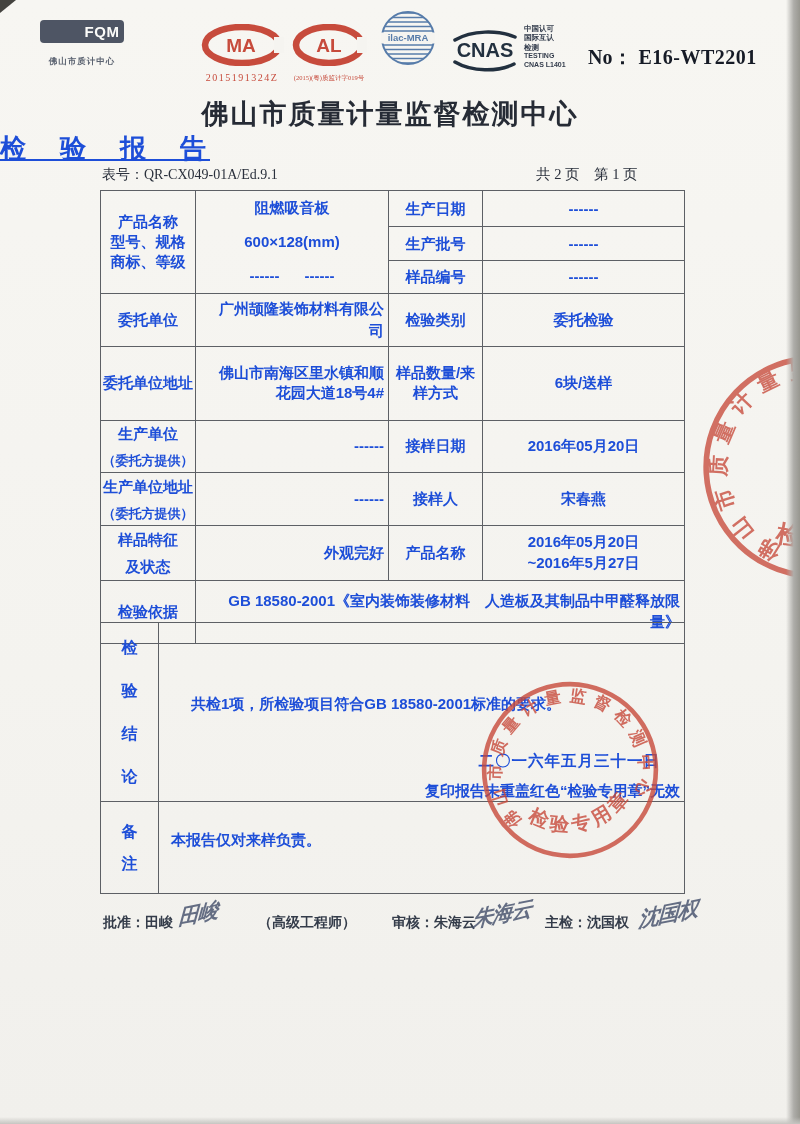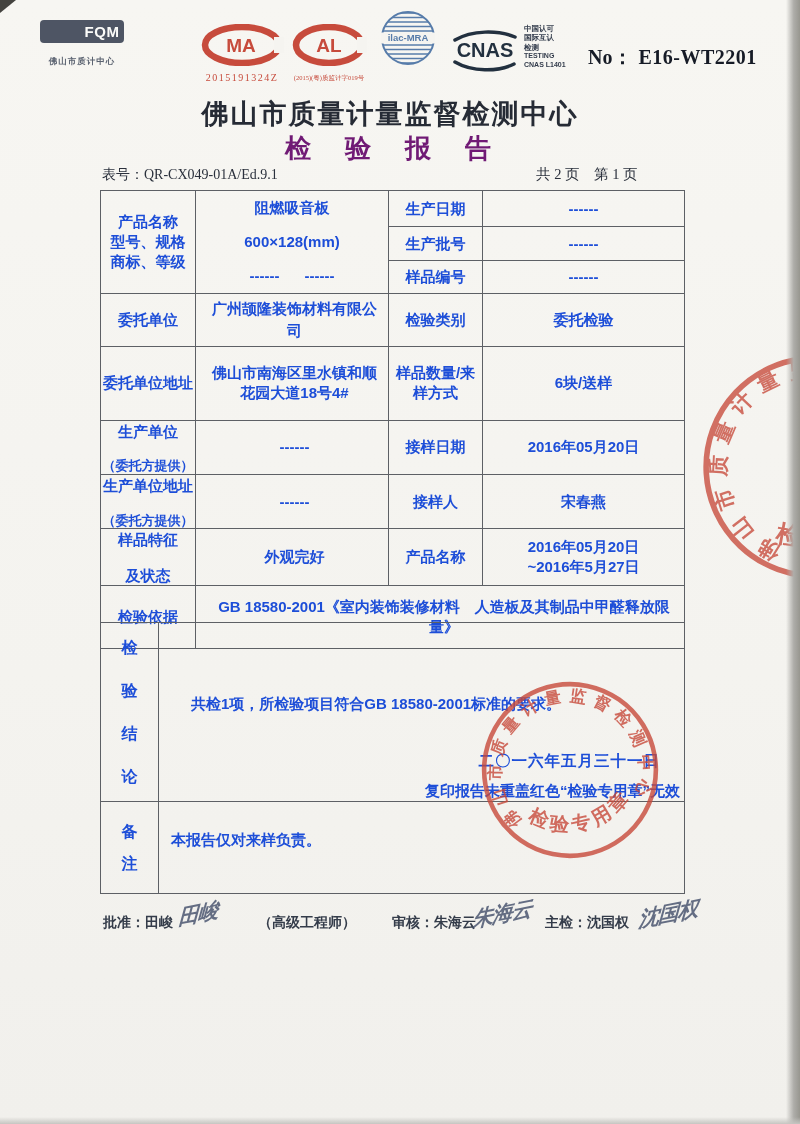--- a/index.html
+++ b/index.html
@@ -31,33 +31,33 @@
   .cnas{left:450px;top:28px;width:70px;}
   .cnas-cap{left:524px;top:24px;width:72px;text-align:left;font-size:7.5px;line-height:1.25;
     color:#333c4c;font-weight:bold;z-index:2;}
   .cnas-cap .en{font-size:7px;}
   .report-no{left:588px;top:44px;font-family:"Liberation Serif",serif;font-weight:bold;
     font-size:20px;color:#161b26;z-index:2;}
   .report-no .num{margin-left:6px;letter-spacing:.5px;}
   
   .title{left:0;top:96px;width:780px;text-align:center;font-size:27px;font-weight:bold;
     color:#262b35;letter-spacing:2px;z-index:2;}
-  .subtitle{left:0;top:131px;width:780px;text-align:center;font-size:26px;font-weight:bold;
-    color:#701a75;letter-spacing:4px;z-index:2;}
+  .subtitle{left:0;top:131px;width:780px;text-align:left;font-size:26px;font-weight:bold;
+    color:#1d4ed8;letter-spacing:4px;z-index:2;text-decoration:underline;}
   .form-no{left:102px;top:166px;font-size:14px;color:#2a303c;font-family:"Liberation Serif",serif;z-index:2;}
   .pagination{left:536px;top:165px;font-size:14.5px;color:#2a303c;font-family:"Liberation Serif",serif;z-index:2;}
   
   table{border-collapse:collapse;table-layout:fixed;width:584px;z-index:1;
     font-weight:bold;font-size:15px;color:#1d4ed8;}
   .tbl1{position:absolute;left:100px;top:190px;}
   .tbl2{position:absolute;left:100px;top:622px;}
   td{border:1.4px solid #5d6065;vertical-align:middle;padding:0;line-height:1.45;}
   .c{text-align:center;}
-  .lpad{padding-left:9px;padding-right:4px;text-align:center;}
-  .label-sub{font-size:13px;display:block;line-height:1.2;margin-top:16px;}
+  .lpad{padding-left:9px;padding-right:4px;text-align:right;}
+  .label-sub{font-size:13px;display:block;line-height:1.2;margin-top:8px;}
   .prod-val div{height:34px;display:flex;align-items:center;justify-content:center;white-space:pre;text-align:right;}
   .two-line{line-height:1.35;}
   .vlabel{display:flex;flex-direction:column;align-items:center;justify-content:space-between;
     height:152px;padding:13px 0;font-size:16px;}
   .vlabel2{display:flex;flex-direction:column;align-items:center;justify-content:center;
     gap:9px;height:91px;font-size:16px;}
   .concl-cell{position:relative;}
   .concl-text{position:absolute;left:32px;top:50px;font-size:15px;margin-top:20px;}
   .concl-date{position:absolute;right:24px;top:127px;font-size:15.5px;letter-spacing:1px;}
   .concl-note{position:absolute;right:4px;top:157px;font-size:15px;}

